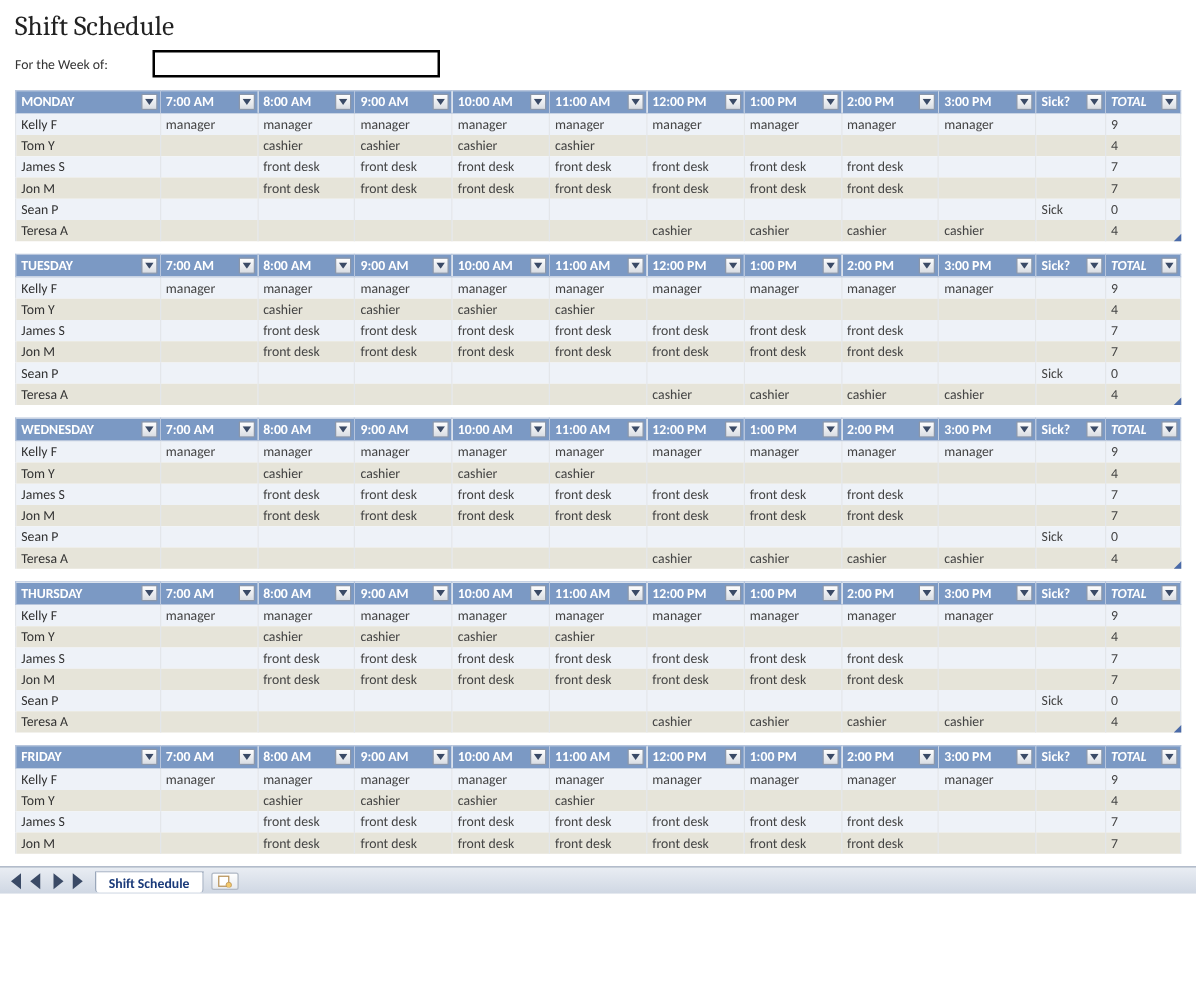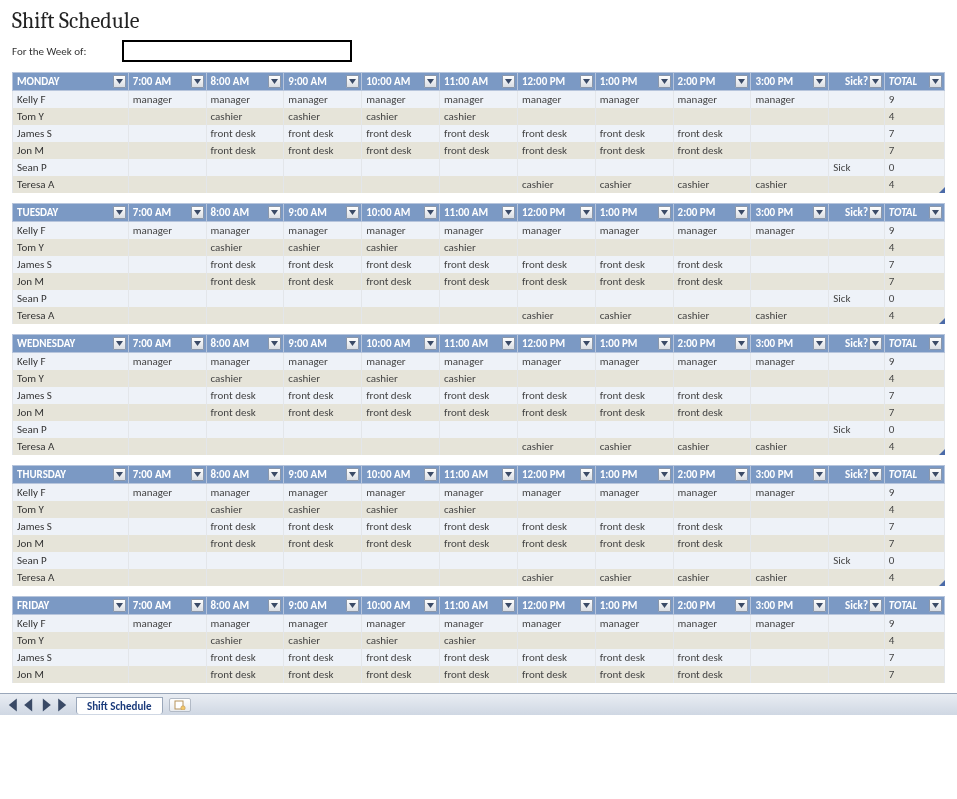--- a/index.html
+++ b/index.html
@@ -43,21 +43,21 @@
     font-weight: bold;
     text-align: left;
     font-size: 11px;
     padding: 2px 4px;
     border: 1px solid #b7c5dc;
     position: relative;
     height: 18px;
   }
   table.sched th.dayname { width: 104px; }
   table.sched th.timecol { width: 70px; margin-top: 21px; }
-  table.sched th.sickcol { width: 50px; text-align: center; }
+  table.sched th.sickcol { width: 50px; }
   table.sched th.totalcol { width: 54px; font-style: italic; }
   .filter-btn {
     position: absolute;
     right: 2px; top: 2px;
     width: 13px; height: 13px;
     background: linear-gradient(#fefefe,#d9dde3);
     border: 1px solid #8a97ab;
     border-radius: 1px;
     display:flex; align-items:center; justify-content:center;
   }

